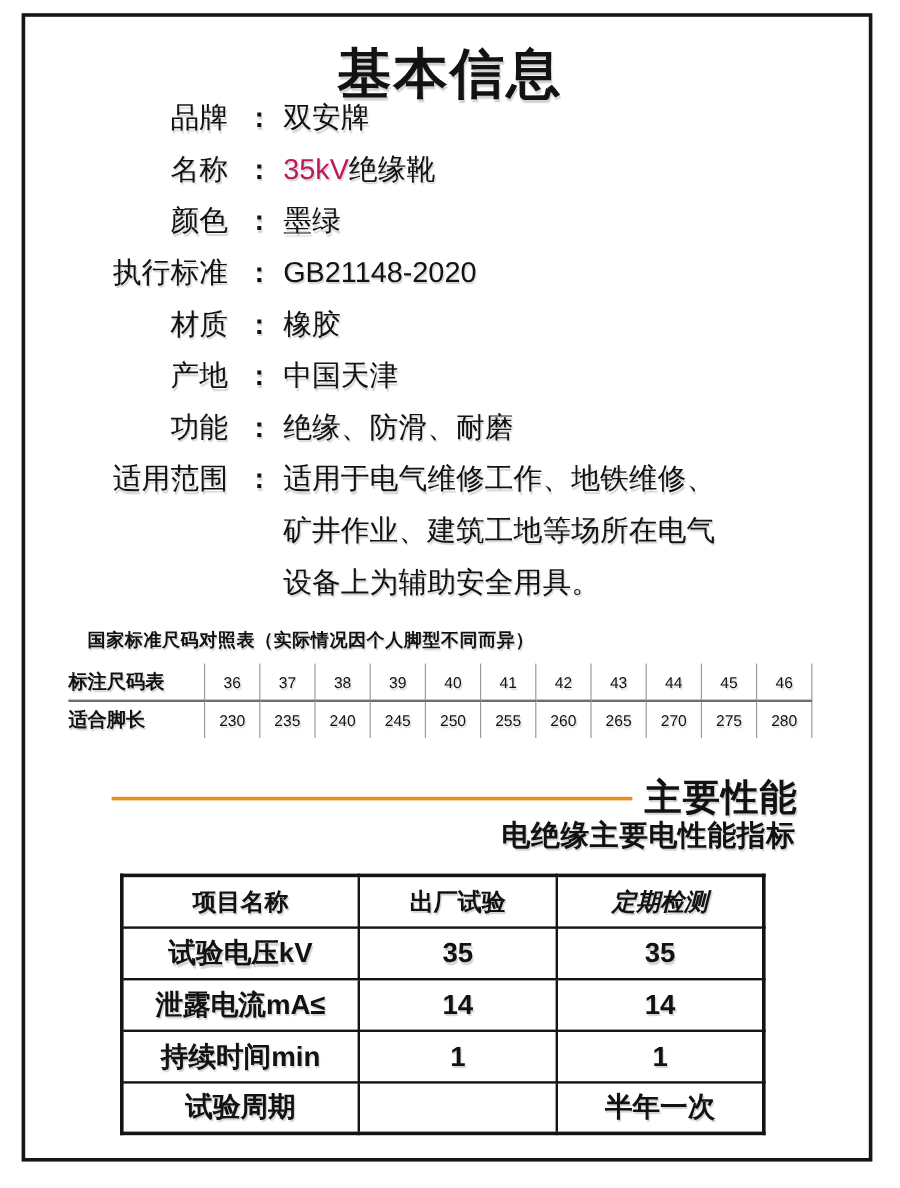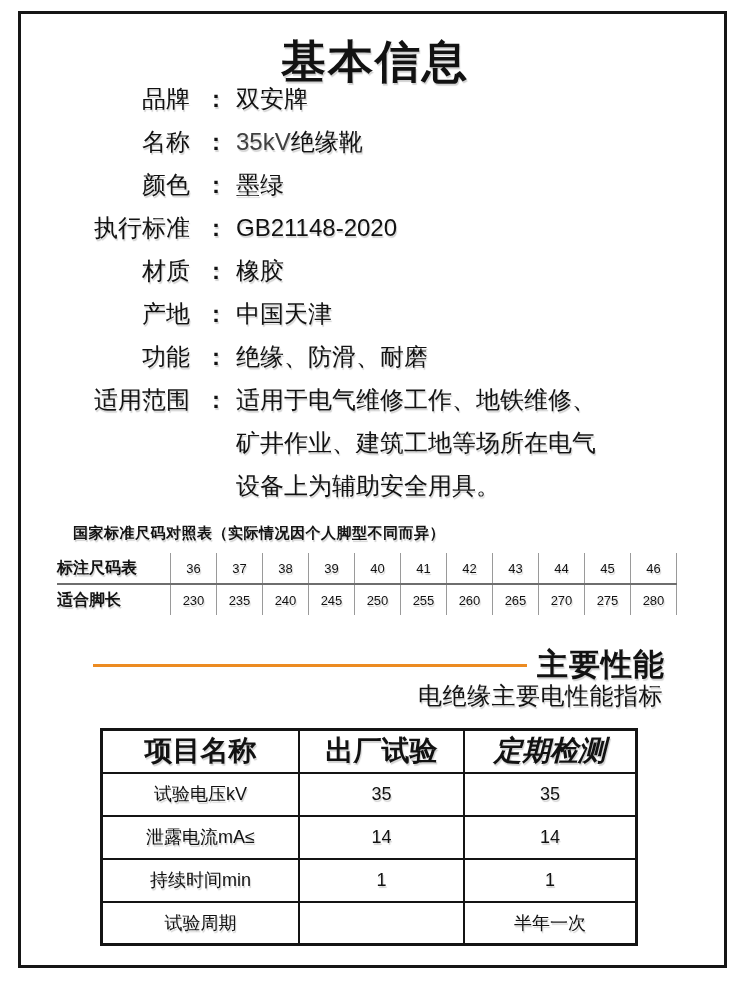--- a/index.html
+++ b/index.html
@@ -54,21 +54,21 @@
   }
   .info-row .colon {
     margin-left: 22px;
     margin-right: 16px;
     font-weight: bold;
   }
   .info-row .val {
     white-space: pre-line;
     flex: 1;
   }
-  .red { color: #404040; text-align: right; }
+  .red { color: #be185d; text-align: right; }
   .size-caption {
     position: absolute;
     left: 57px; top: 524px;
     font-size: 15px;
     font-weight: bold;
     letter-spacing: 0.5px;
     padding-left: 16px;
   }
   .size-table {
     position: absolute;
@@ -115,46 +115,46 @@
   .perf-title {
     font-size: 31px;
     font-weight: bold;
     letter-spacing: 1px;
     white-space: nowrap;
   }
   .perf-subtitle {
     position: absolute;
     right: 87px; top: 680px;
     font-size: 24px;
-    font-weight: normal;
+    font-weight: bold;
     letter-spacing: 0.5px;
   }
   .perf-table {
     position: absolute;
     left: 100px; top: 728px;
     width: 538px;
     border-collapse: collapse;
     border: 3px solid #141414;
     table-layout: fixed;
   }
   .perf-table th, .perf-table td {
     border: 2.5px solid #141414;
     height: 43px;
     padding: 0;
     text-align: center;
     vertical-align: middle;
     box-sizing: border-box;
   }
   .perf-table th {
-    font-size: 28px;
+    font-size: 20px;
     font-weight: bold;
   }
   .perf-table td {
-    font-size: 18px;
-    font-weight: normal;
+    font-size: 23px;
+    font-weight: bold;
   }
   .col-item  { width: 197px; }
   .col-test  { width: 165px; }
   .col-check { width: 172px; font-style: italic; }
 </style>
 </head>
 <body>
 
 <div class="page">
   <div class="border-frame"></div>

